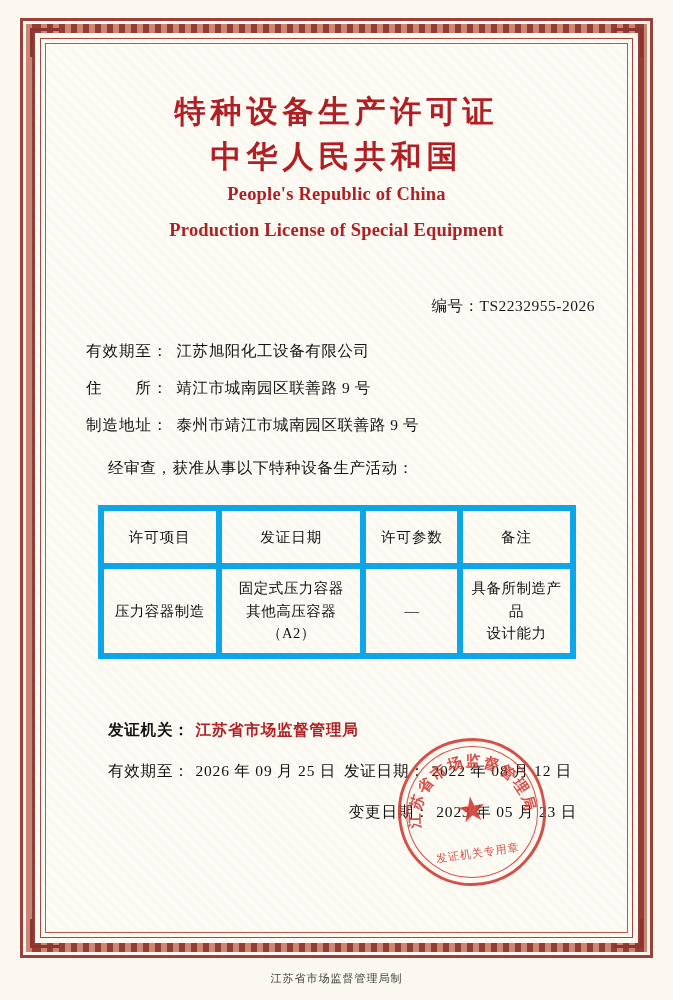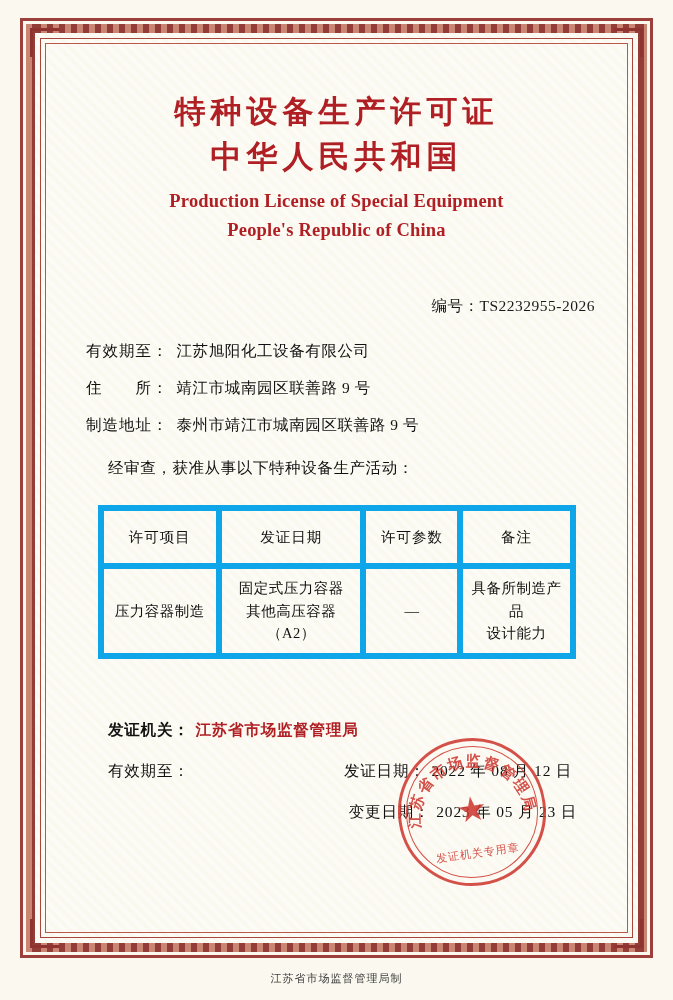--- a/index.html
+++ b/index.html
@@ -283,22 +283,22 @@
   <div class="corner tl"></div>
   <div class="corner tr"></div>
   <div class="corner bl"></div>
   <div class="corner br"></div>
 
   <div class="content">
 
     <div class="title-block">
       <div class="title-cn">特种设备生产许可证</div>
       <div class="title-cn">中华人民共和国</div>
+      <div class="title-en line2">People's Republic of China</div>
       <div class="title-en">Production License of Special Equipment</div>
-      <div class="title-en line2">People's Republic of China</div>
     </div>
 
     <div class="serial-row">
       <span>编号：</span><span>TS2232955-2026</span>
     </div>
 
     <div class="fields">
       <div class="field-row">
         <span class="field-label">有效期至：</span>
         <span class="field-value">江苏旭阳化工设备有限公司</span>
@@ -342,20 +342,21 @@
 
     <div class="footer-area">
       <div class="f-row">
         <span class="f-label">发证机关：</span>
         <span class="f-value red">江苏省市场监督管理局</span>
       </div>
 
       <div class="row-split">
         <div class="left">
           <span class="f-label">有效期至：</span>
+          <span class="f-value">2026 年 09 月 25 日</span>
         </div>
         <div class="right">
           <span class="f-label">发证日期：</span>
           <span class="f-value">2022 年 08 月 12 日</span>
         </div>
       </div>
 
       <div class="row-right-only">
         <span class="f-label">变更日期：</span>
         <span class="f-value">2023 年 05 月 23 日</span>

